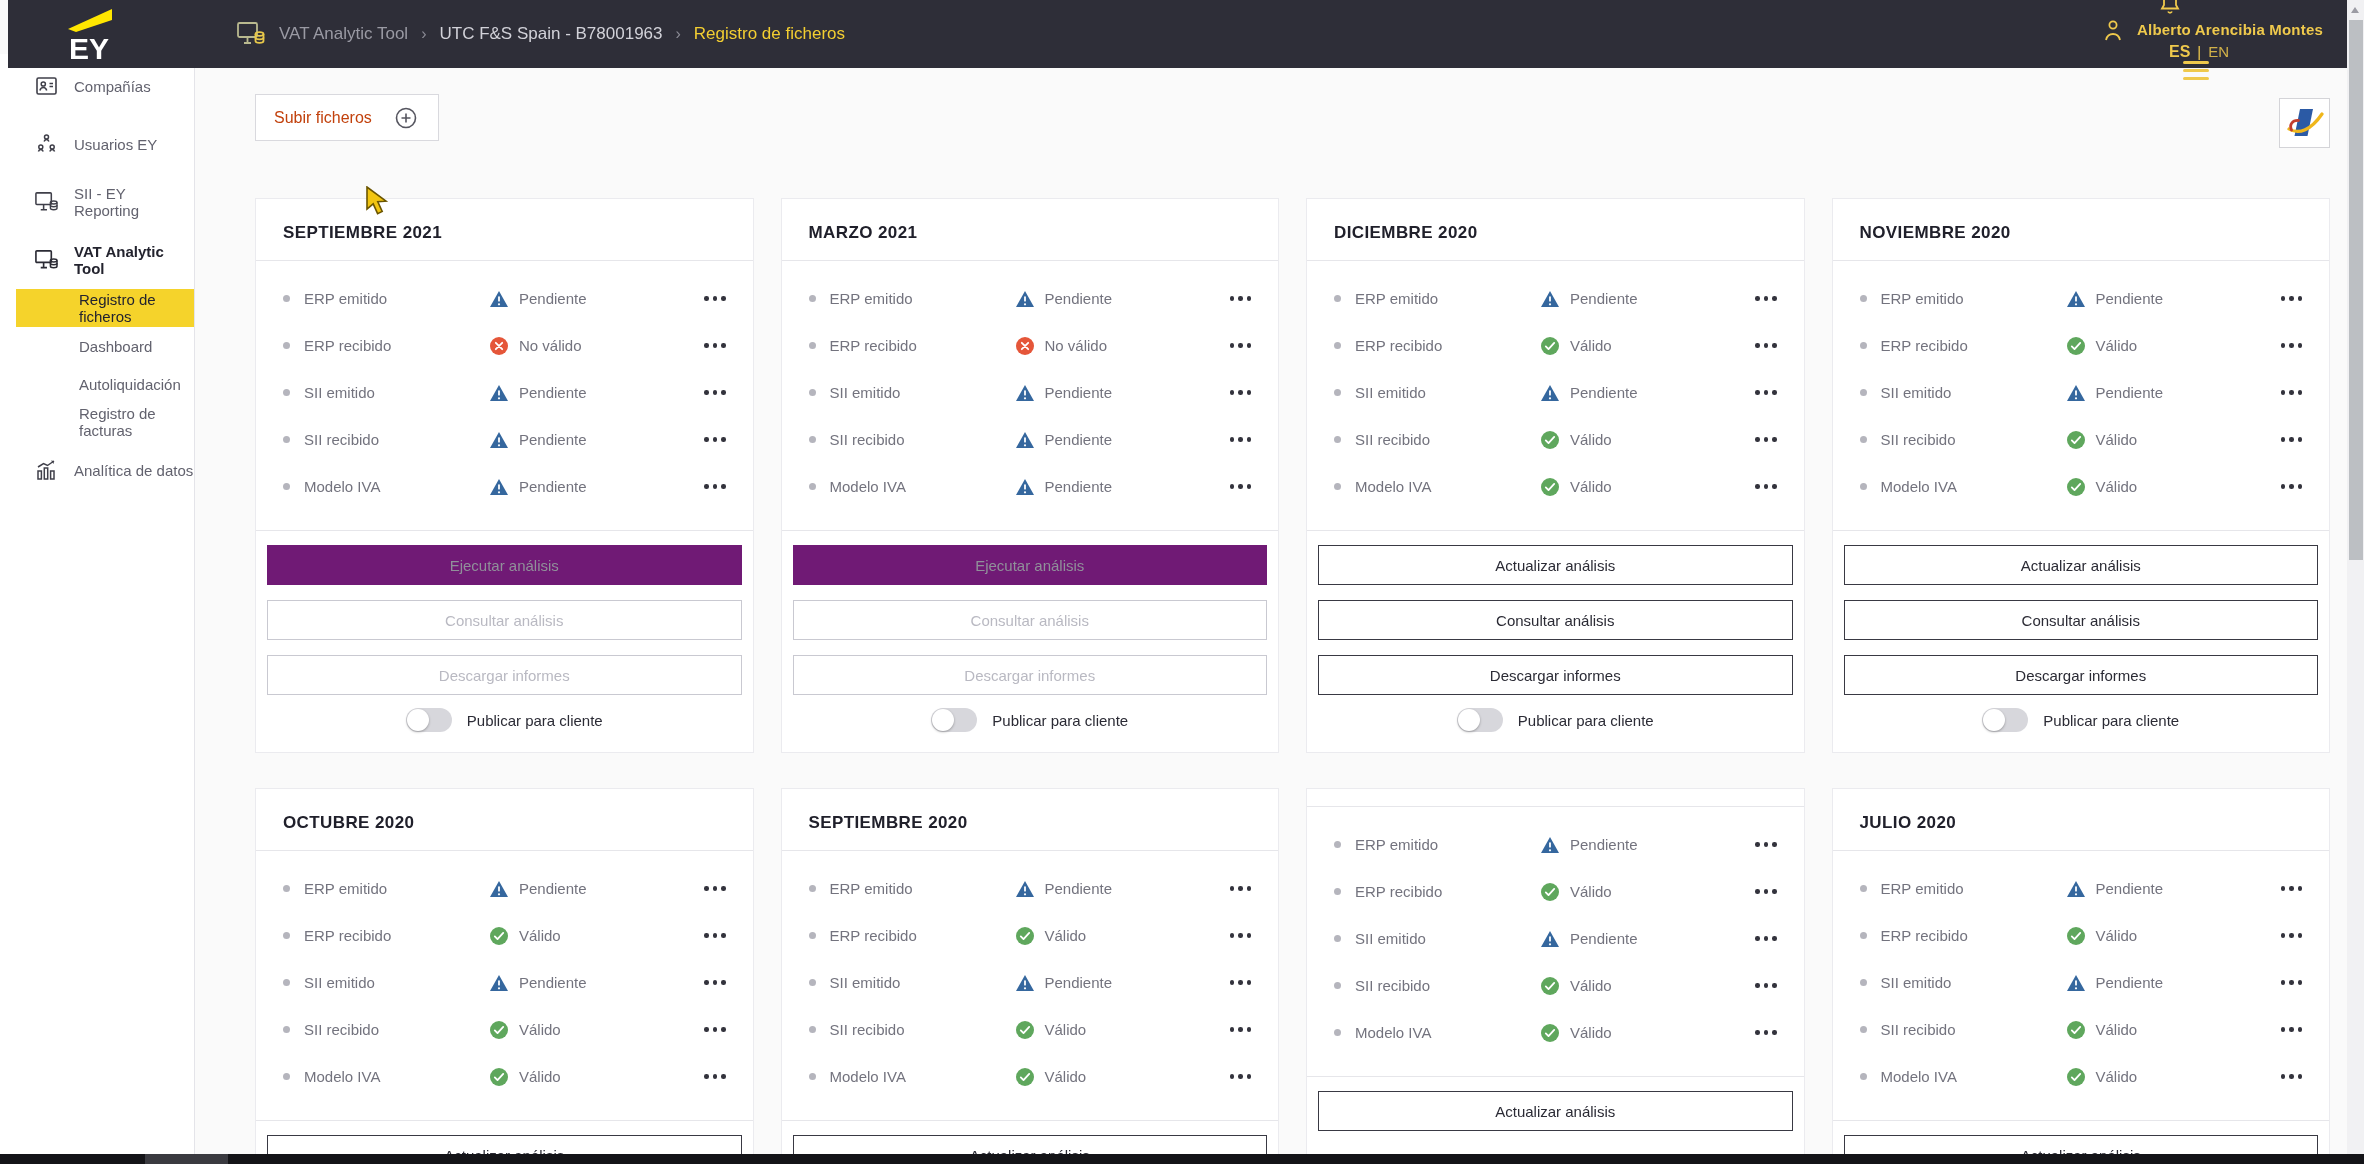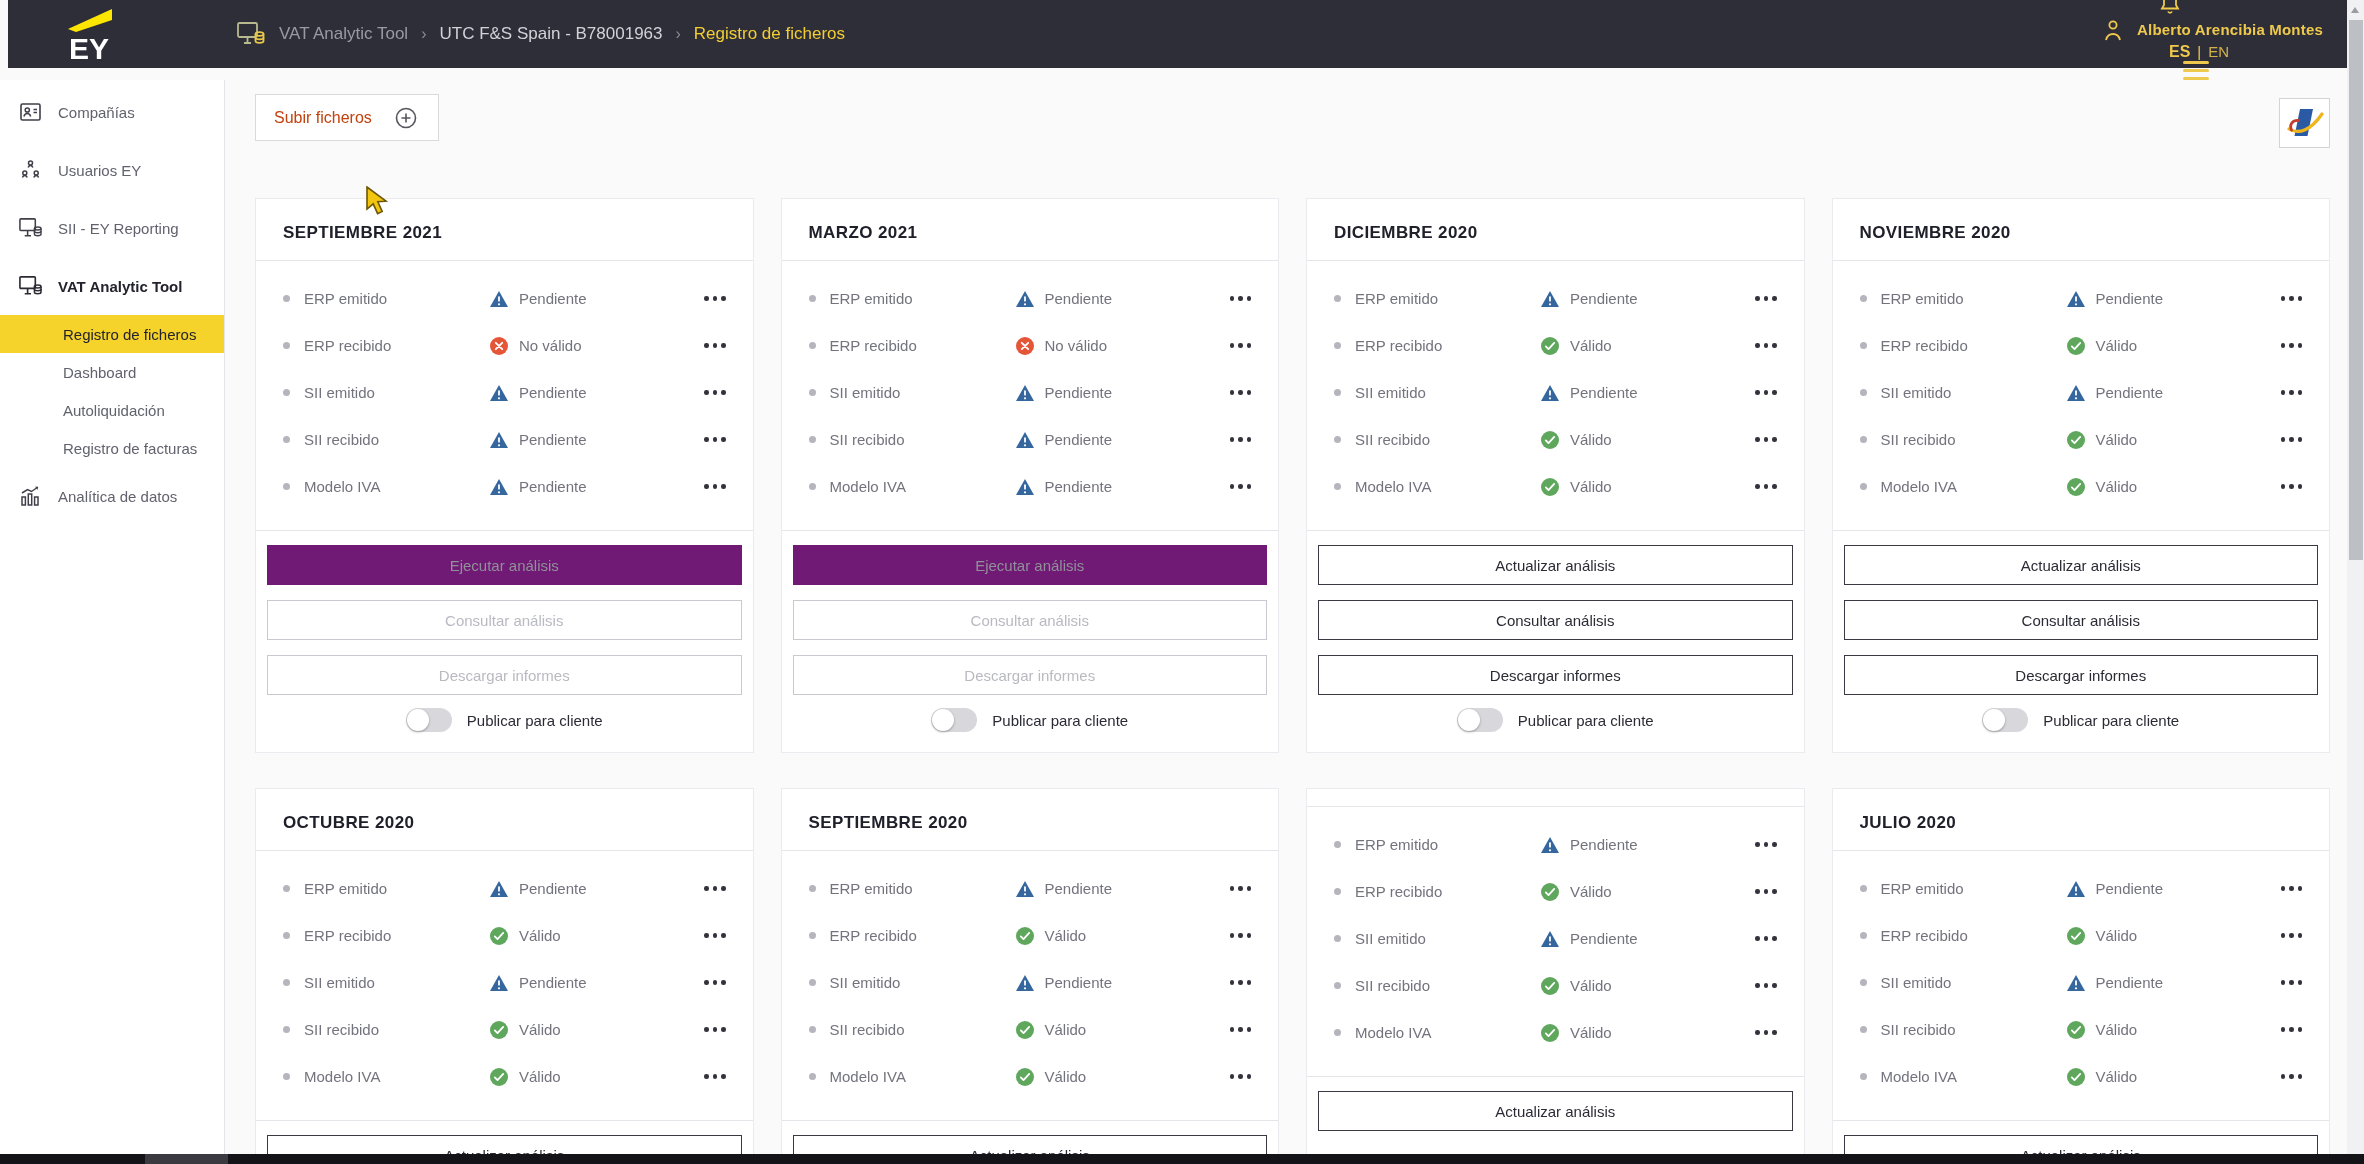--- a/index.html
+++ b/index.html
@@ -30,22 +30,22 @@
   .user-wrap{ display:flex; align-items:center; gap:12px; margin-left:84px; }
   .user-name{ color:#EFC94C; font-size:15px; font-weight:bold; letter-spacing:.2px; }
   .lang{ display:flex; gap:7px; margin-left:58px; color:#EFC94C; font-size:15px; }
   .lang .primary{ font-weight:bold; font-size:16px; }
   .lang .secondary{ opacity:.85; }
   .hamburger{ margin-left:52px; display:flex; flex-direction:column; gap:5px; cursor:pointer; }
   .hamburger i{ display:block; width:26px; height:3px; background:#EFC94C; border-radius:2px; }
 
   
   .sidebar{
-    position:absolute; top:80px; left:0; bottom:0; width:225px;
-    background:#fff; border-right:1px solid #e4e4e9; z-index:5; padding-top:3px;
+    position:absolute; top:54px; left:0; bottom:0; width:195px;
+    background:#fff; border-right:1px solid #e4e4e9; z-index:5; padding-top:3px;padding-left:16px;
   }
   .side-item{ height:58px; display:flex; align-items:center; padding-left:18px; gap:15px;
     font-size:15px; color:#62626e; cursor:pointer; }
   .side-item svg{ flex:0 0 auto; }
   .side-item.bold{ color:#23232e; font-weight:bold; }
   .sub-item{ height:38px; display:flex; align-items:center; padding-left:63px;
     font-size:15px; color:#62626e; cursor:pointer; }
   .sub-item.active{ background:#F5D32B; color:#23232e; }
 
   

